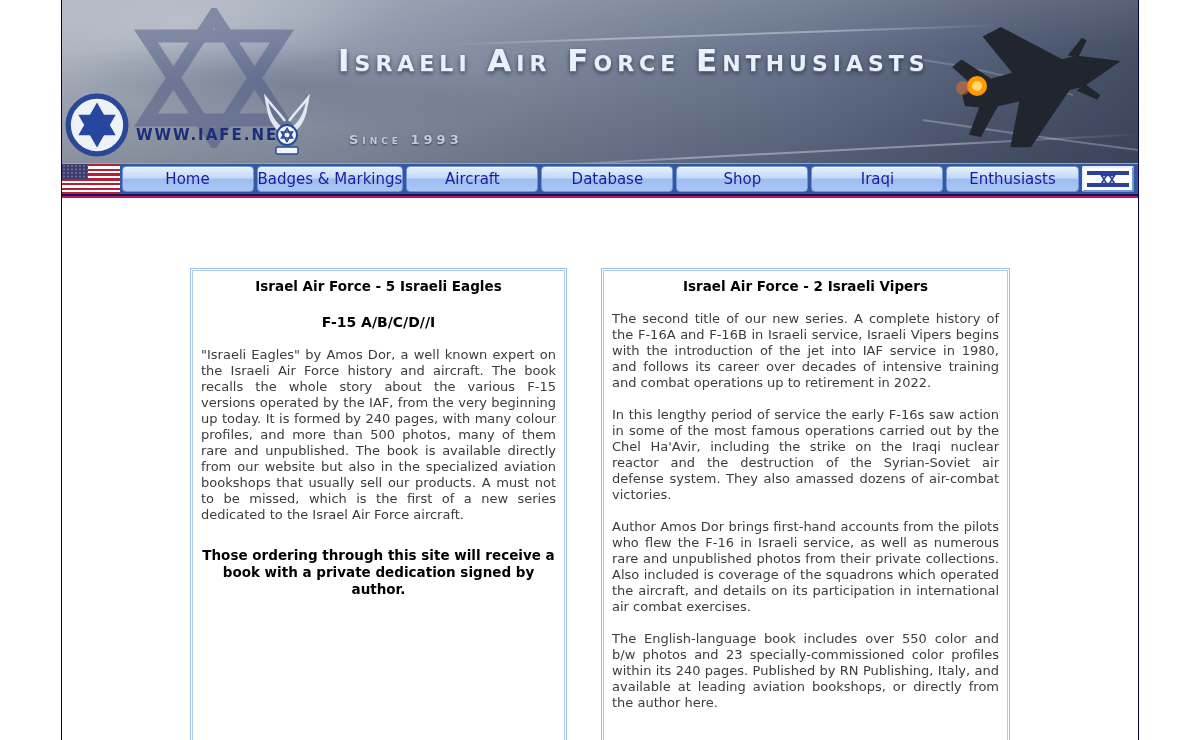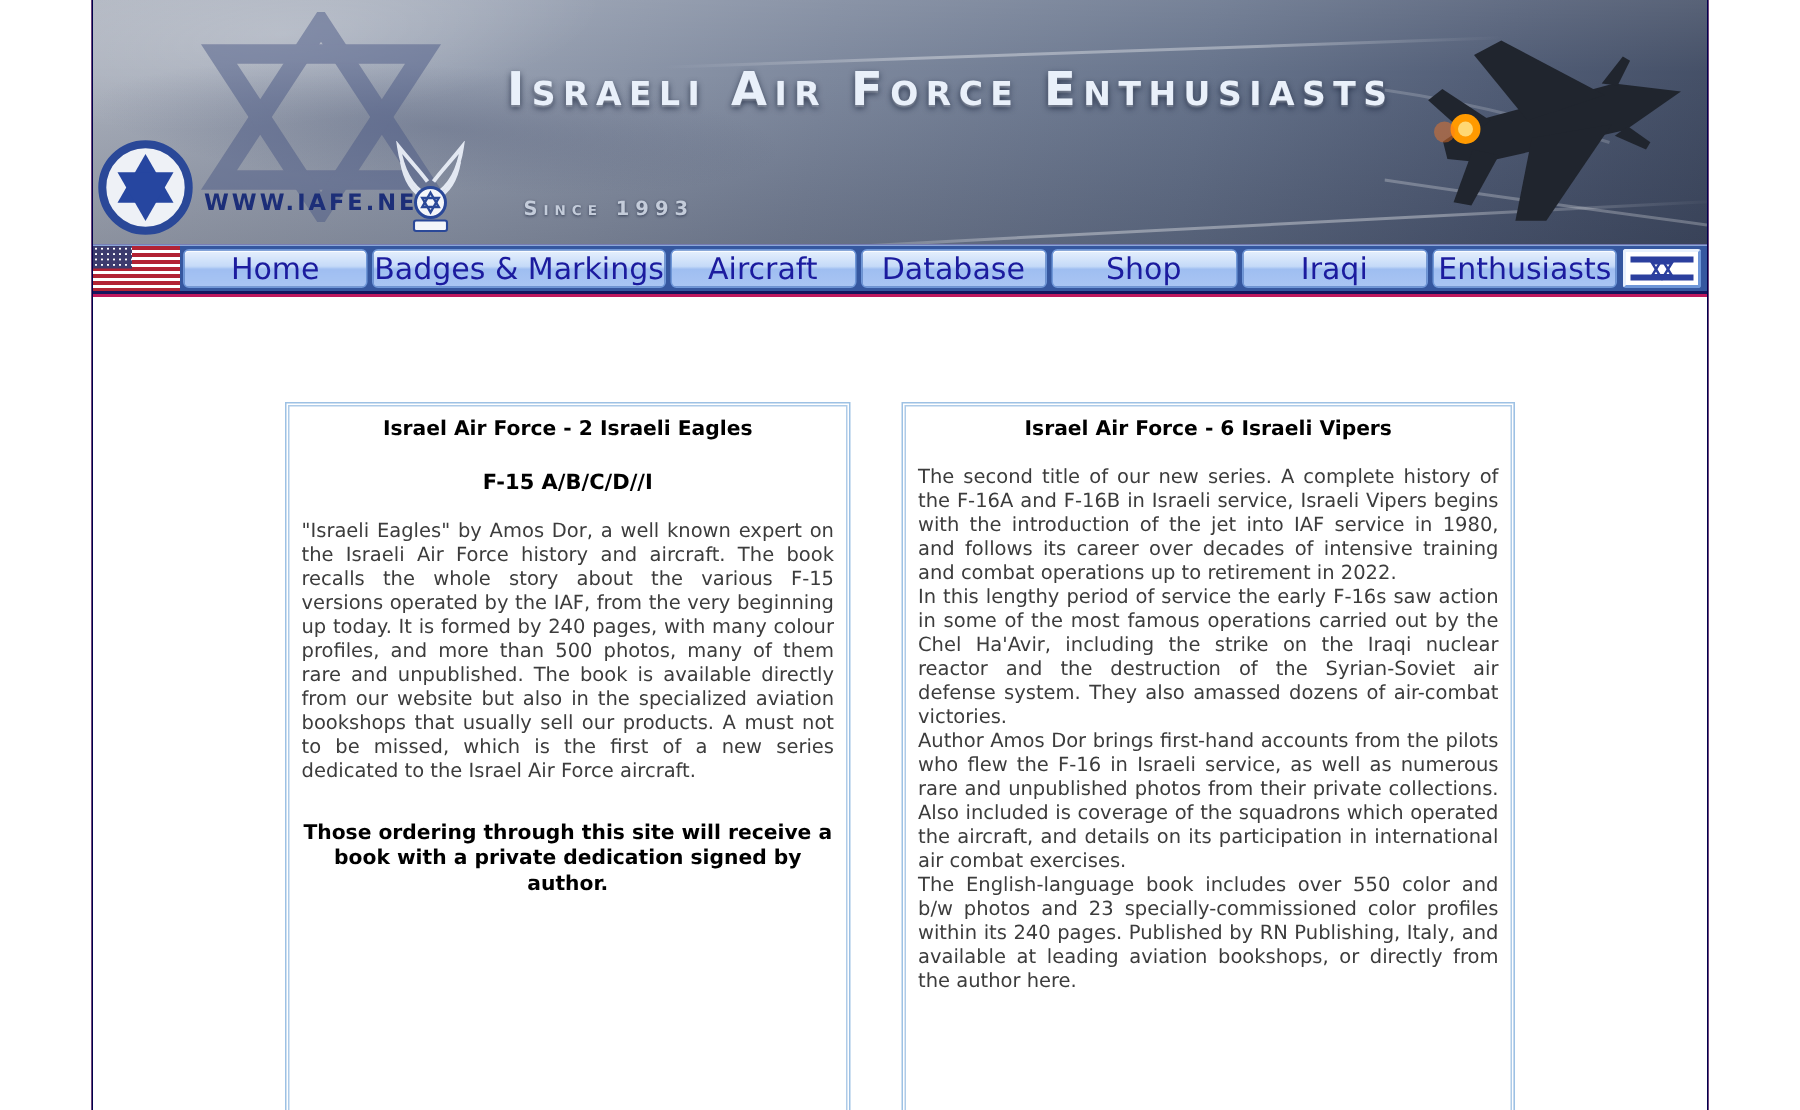--- a/index.html
+++ b/index.html
@@ -48,39 +48,39 @@
     background: #35579f; border-top: 1px solid #8aa6d8; border-bottom: 2px solid #15155e;
     display: flex; align-items: stretch; }
   .us-flag { position: relative; width: 58px; height: 30px; flex: none; cursor: pointer;
     background: repeating-linear-gradient(180deg, #b22234 0 2.4px, #ffffff 2.4px 4.7px); }
   .us-flag .canton { position: absolute; left: 0; top: 0; width: 26px; height: 15px;
     background: radial-gradient(circle, #ffffff 22%, rgba(255,255,255,0) 26%) 0 0 / 4px 3.6px,
       #3c3b6e; }
   .nav-btn { flex: 1; margin: 2px 1.5px; border: 1px solid #6f97d8; border-radius: 4px;
     background: linear-gradient(180deg, #e6f0fd 0%, #c5daf8 44%, #9fbef1 52%, #a9c5f3 100%);
     box-shadow: inset 0 1px 0 rgba(255,255,255,0.8);
-    color: #1b1b9e; font-size: 20px; display: flex; align-items: center; justify-content: center;
+    color: #1b1b9e; font-size: 15px; display: flex; align-items: center; justify-content: center;
     cursor: pointer; white-space: nowrap; }
   .il-flag-btn { flex: none; width: 52px; margin: 2px 4px 2px 2px; border: 2px solid;
     border-color: #e8f1fd #6f97d8 #6f97d8 #e8f1fd; background: #ffffff; border-radius: 2px;
     position: relative; cursor: pointer; display: flex; align-items: center; justify-content: center; }
   .il-flag-btn .bar { position: absolute; left: 3px; right: 3px; height: 4px; background: #2b3f9e; }
   .il-flag-btn .bar.top { top: 3px; } .il-flag-btn .bar.bot { bottom: 3px; }
 
   
   .content { position: absolute; left: 0; top: 198px; width: 100%; height: 542px; background: #fff; }
   .book-card { position: absolute; top: 70px; height: 720px; background: #fff;
     border: 1px solid #9dc1e4;
     box-shadow: inset 0 0 0 1px #ffffff, inset 0 0 0 2px #aecbe8;
     padding: 9px 10px; }
   .card-left { left: 128px; width: 377px; }
   .card-right { left: 539px; width: 409px; }
   .card-title { text-align: center; font-size: 13.5px; font-weight: bold; color: #000; }
   .card-subtitle { text-align: center; font-size: 14px; font-weight: bold; color: #000; margin-top: 20px; }
-  .card-para { text-align: justify; font-size: 13px; line-height: 16px; color: #3c3c3c; }
+  .card-para { text-align: justify; font-size: 13px; line-height: 16px; color: #3c3c3c; margin-top: 16px; }
   .card-para.first { margin-top: 17px; }
   .card-note { text-align: center; font-size: 13.5px; line-height: 17px; font-weight: bold;
     color: #000; margin-top: 24px; }
 </style>
 </head>
 <body>
 
 <div class="frame">
 
   <div class="banner">
@@ -160,28 +160,28 @@
           <path d="M8 1 L14.5 11.5 L1.5 11.5 Z"></path>
           <path d="M8 14 L1.5 3.5 L14.5 3.5 Z"></path>
         </g>
       </svg>
     </div>
   </div>
 
   <div class="content">
 
     <div class="book-card card-left">
-      <div class="card-title">Israel Air Force - 2 Israeli Eagles</div>
+      <div class="card-title">Israel Air Force - 5 Israeli Eagles</div>
       <div class="card-subtitle">F-15 A/B/C/D//I</div>
       <p class="card-para first">"Israeli Eagles" by Amos Dor, a well known expert on the Israeli Air Force history and aircraft. The book recalls the whole story about the various F-15 versions operated by the IAF, from the very beginning up today. It is formed by 240 pages, with many colour profiles, and more than 500 photos, many of them rare and unpublished. The book is available directly from our website but also in the specialized aviation bookshops that usually sell our products. A must not to be missed, which is the first of a new series dedicated to the Israel Air Force aircraft.</p>
       <p class="card-note">Those ordering through this site will receive a book with a private dedication signed by author.</p>
     </div>
 
     <div class="book-card card-right">
-      <div class="card-title">Israel Air Force - 6 Israeli Vipers</div>
+      <div class="card-title">Israel Air Force - 2 Israeli Vipers</div>
       <p class="card-para first">The second title of our new series. A complete history of the F-16A and F-16B in Israeli service, Israeli Vipers begins with the introduction of the jet into IAF service in 1980, and follows its career over decades of intensive training and combat operations up to retirement in 2022.</p>
       <p class="card-para">In this lengthy period of service the early F-16s saw action in some of the most famous operations carried out by the Chel Ha'Avir, including the strike on the Iraqi nuclear reactor and the destruction of the Syrian-Soviet air defense system. They also amassed dozens of air-combat victories.</p>
       <p class="card-para">Author Amos Dor brings first-hand accounts from the pilots who flew the F-16 in Israeli service, as well as numerous rare and unpublished photos from their private collections. Also included is coverage of the squadrons which operated the aircraft, and details on its participation in international air combat exercises.</p>
       <p class="card-para">The English-language book includes over 550 color and b/w photos and 23 specially-commissioned color profiles within its 240 pages. Published by RN Publishing, Italy, and available at leading aviation bookshops, or directly from the author here.</p>
     </div>
 
   </div>
 </div>
 
 </body></html>

